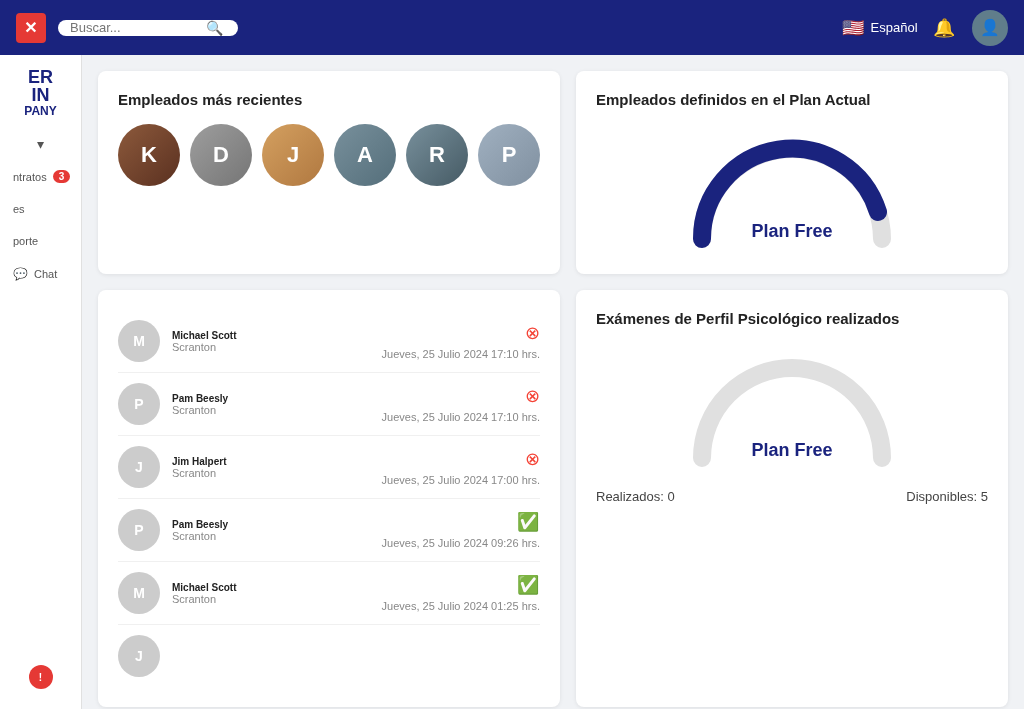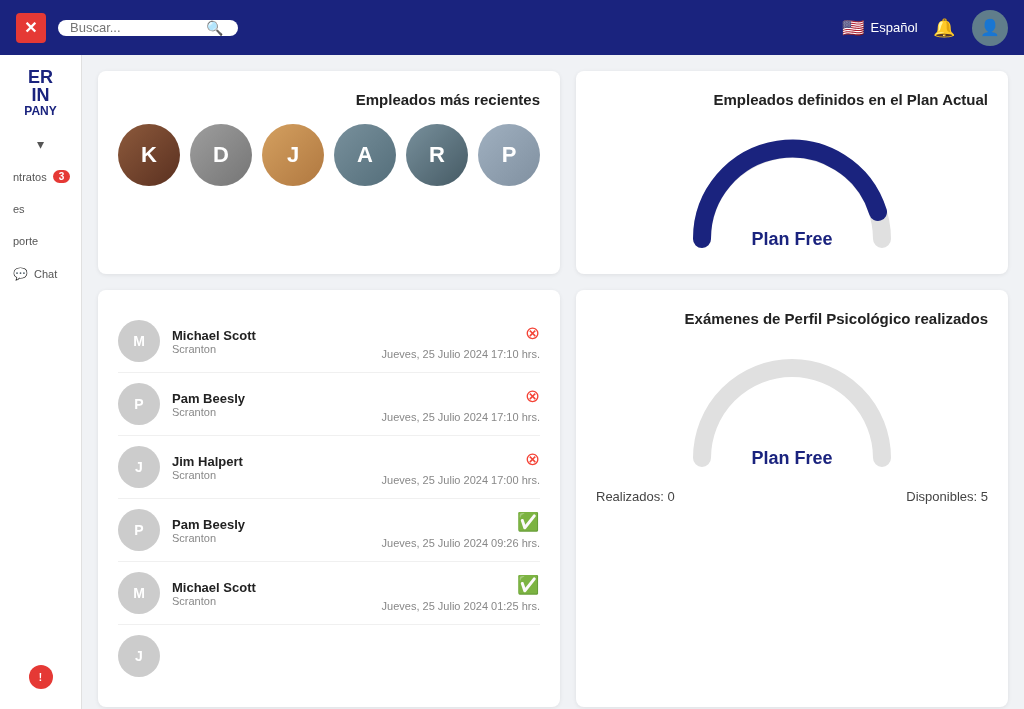--- a/index.html
+++ b/index.html
@@ -168,21 +168,21 @@
     }
 
     
     .card {
       background: white;
       border-radius: 8px;
       padding: 20px;
       box-shadow: 0 1px 4px rgba(0,0,0,0.08);
     }
     .card-title {
-      text-align: right;
+      text-align: left;
       font-size: 15px;
       font-weight: 600;
       color: #222;
       margin-bottom: 16px;
     }
 
     
     .avatars-row {
       display: flex;
       justify-content: center;
@@ -235,41 +235,41 @@
       background: #ccc;
       flex-shrink: 0;
       display: flex;
       align-items: center;
       justify-content: center;
       font-size: 14px;
       color: white;
       font-weight: bold;
     }
     .att-info { flex: 1; }
-    .att-name { font-size: 13px; font-weight: 600; color: #222; }
+    .att-name { font-size: 10px; font-weight: 600; color: #222; }
     .att-location { font-size: 11px; color: #888; }
     .att-right { display: flex; flex-direction: column; align-items: flex-end; gap: 4px; }
     .att-date { font-size: 11px; color: #888; }
     .status-icon { font-size: 18px; }
     .status-x { color: #f44336; }
     .status-check { color: #4caf50; }
     .gauge-container {
       display: flex;
       flex-direction: column;
       align-items: center;
       gap: 8px;
     }
     .gauge-svg-wrap {
       position: relative;
       width: 220px;
       height: 130px;
     }
     .gauge-label {
       position: absolute;
-      bottom: 4px;
+      bottom: 12px;
       left: 50%;
       transform: translateX(-50%);
       font-size: 18px;
       font-weight: 700;
       color: #1a237e;
       white-space: nowrap;
     }
     .gauge-stats {
       display: flex;
       justify-content: space-between;

